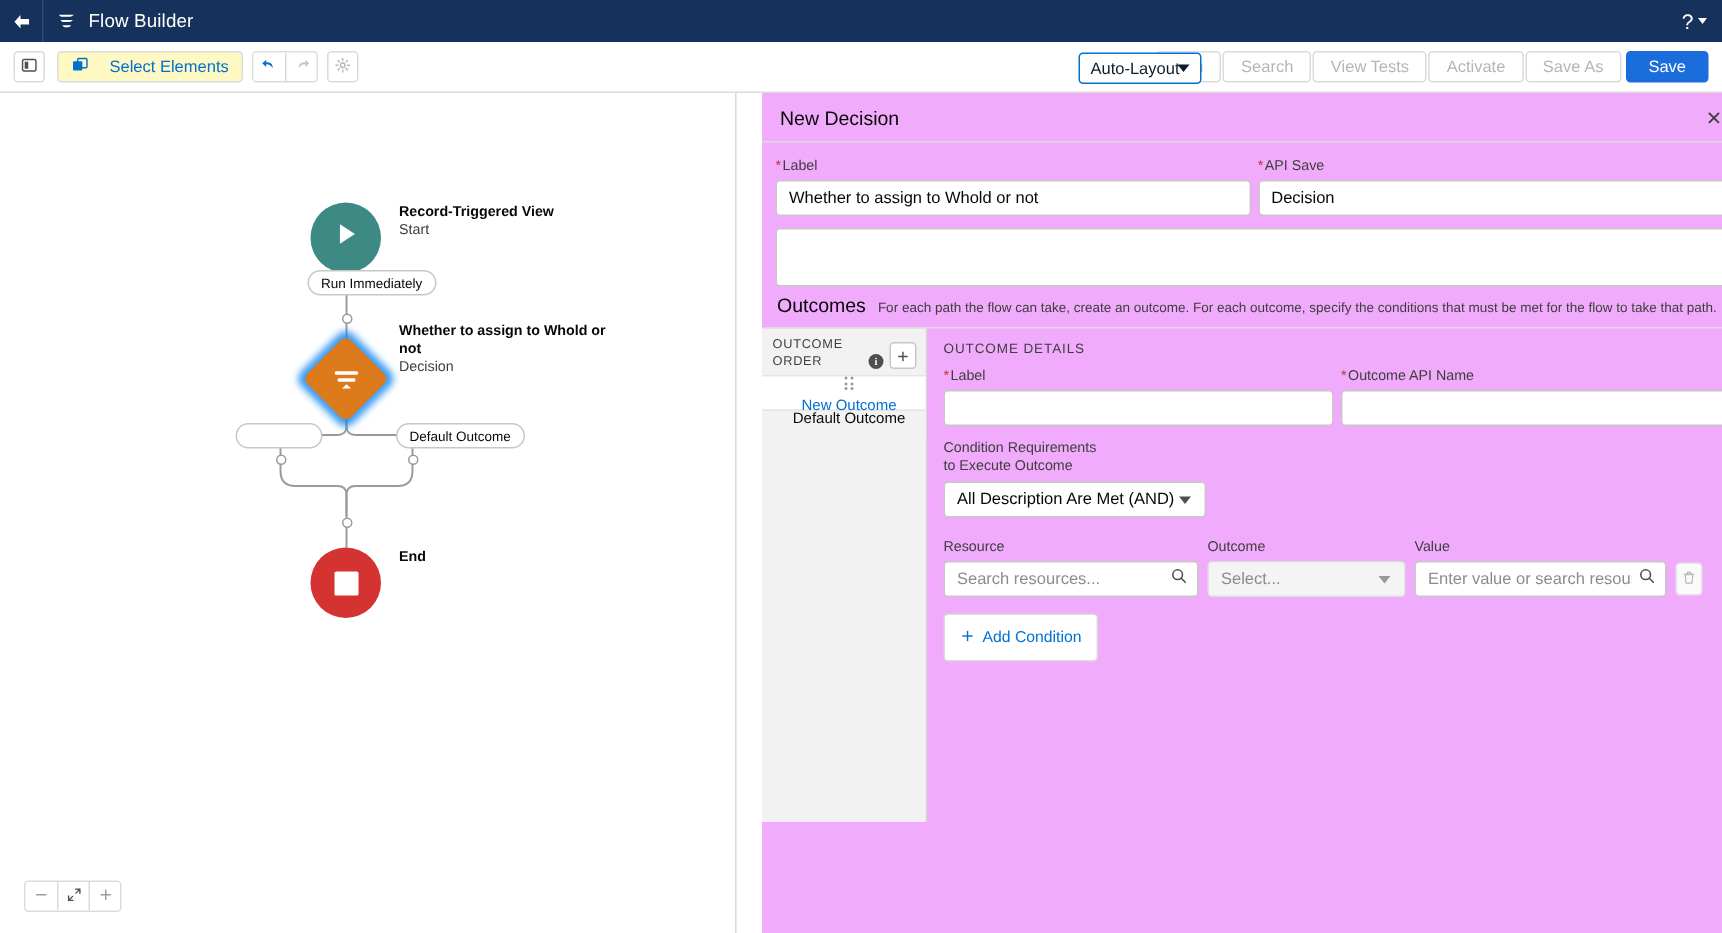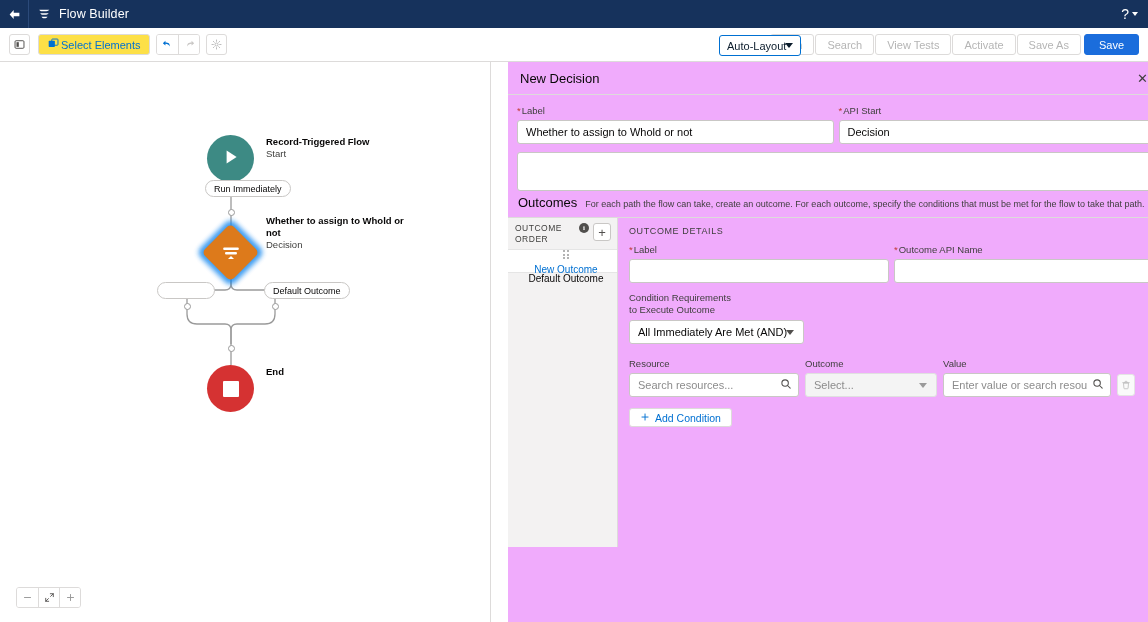--- a/index.html
+++ b/index.html
@@ -62,22 +62,22 @@
     padding: 0 9px;
   }
   .btn-sq {
     height: 21px; min-width: 21px;
     border: 1px solid #dddbda; border-radius: 3px;
     background: #ffffff; display: flex; align-items: center;
     justify-content: center; cursor: pointer;
   }
   .select-elements {
     height: 21px; border: 1px solid #dddbda; border-radius: 3px;
-    background: #fde047; display: flex; align-items: center;
-    gap: 2px; padding: 0 9px; margin-left: 8px; cursor: pointer;
+    background: #fef9c3; display: flex; align-items: center;
+    gap: 14px; padding: 0 9px; margin-left: 8px; cursor: pointer;
     color: #0070d2; font-size: 11px; white-space: nowrap;
   }
   .grp-undo {
     display: flex; margin-left: 6px;
     border: 1px solid #dddbda; border-radius: 3px; overflow: hidden;
   }
   .grp-undo .u {
     width: 21px; height: 19px; display:flex; align-items:center;
     justify-content:center; cursor: pointer; background:#fff;
   }
@@ -247,21 +247,21 @@
   .outcomes-box {
     margin-top: 7px; border-top: 1px solid #dddbda;
     display: flex; height: 330px;
     margin-left: -9px; margin-right: -9px;
   }
   .oo-col {
     width: 110px; background: #f3f2f2;
     border-right: 1px solid #dddbda; flex-shrink: 0;
   }
   .oo-header {
-    display: flex; align-items: flex-start; padding: 5px 6px 4px 7px;
+    display: flex; align-items: flex-end; padding: 5px 6px 4px 7px;
     gap: 4px;
   }
   .oo-header-txt {
     font-size: 8.5px; color: #3e3e3c; letter-spacing: .5px;
     line-height: 11px; text-transform: uppercase; flex: 1;
   }
   .info-ico {
     width: 10px; height: 10px; border-radius: 50%;
     background: #514f4d; color: #fff; font-size: 7px;
     display: flex; align-items: center; justify-content: center;
@@ -335,21 +335,21 @@
     width:0;height:0;border-left:4.5px solid transparent;
     border-right:4.5px solid transparent;border-top:5.5px solid #9a9a9a;
   }
   .trash-btn {
     width: 18px; height: 22px; border: 1px solid #e4e4e4;
     border-radius: 3px; background: #fafafa; display: flex;
     align-items: center; justify-content: center; cursor: pointer;
     margin-bottom: 1px;
   }
   .add-cond {
-    margin-top: 11px; height: 19px; border: 1px solid #dddbda;
+    margin-top: 11px; height: 32px; border: 1px solid #dddbda;
     border-radius: 3px; background: #fff; display: inline-flex;
     align-items: center; gap: 5px; padding: 0 10px;
     color: #0070d2; font-size: 10.5px; cursor: pointer;
   }
 </style>
 </head>
 <body>
 
 <div class="app-header">
   <div class="hdr-back">
@@ -460,21 +460,21 @@
     </svg>
 
     <div class="start-node">
       <span>
         <svg width="20" height="20" viewBox="0 0 16 16">
             <path d="M4.5 2.8l8 5.2-8 5.2z" fill="#fff"></path>
           </svg>
       </span>
     </div>
     <div class="node-label" style="left:266px;top:74px">
-      <div class="t">Record-Triggered Flow</div>
+      <div class="t">Record-Triggered View</div>
       <div class="s">Start</div>
     </div>
 
     <div class="pill" style="left:205px;top:118px">Run Immediately</div>
     <div class="conn-dot" style="left:227.5px;top:147px"></div>
 
     <div class="decision-node">
       <div class="decision-glow"></div>
       <div class="decision-dia"></div>
       <div class="decision-glyph">
@@ -540,21 +540,21 @@
   </div>
 
   <div class="panel-body">
 
     <div class="field-row">
       <div class="field">
         <span class="fld-label"><span class="req">*</span><span>Label</span></span>
         <input class="inp" value="Whether to assign to Whold or not" style="">
       </div>
       <div class="field">
-        <span class="fld-label"><span class="req">*</span><span>API Start</span></span>
+        <span class="fld-label"><span class="req">*</span><span>API Save</span></span>
         <input class="inp" value="Decision" style="">
       </div>
     </div>
 
     <div class="desc-wrap">
       <textarea class="ta" style=""></textarea>
     </div>
 
     <div class="outcomes-head">
       <div class="outcomes-title">Outcomes</div>
@@ -596,21 +596,21 @@
             <input class="inp" style="">
           </div>
           <div class="field">
             <span class="fld-label"><span class="req">*</span><span>Outcome API Name</span></span>
             <input class="inp" style="">
           </div>
         </div>
 
         <div class="cond-label">Condition Requirements to Execute Outcome</div>
         <div class="sel">
-          <span>All Immediately Are Met (AND)</span>
+          <span>All Description Are Met (AND)</span>
           <span class="cv"></span>
         </div>
 
         <div class="cond-row">
           <div class="cr-resource">
             <span class="fld-label">Resource</span>
             <div class="inp-ico-wrap">
               <input class="inp" placeholder="Search resources..." style="">
               <span class="inp-ico">
                 <svg width="12" height="12" viewBox="0 0 16 16">

